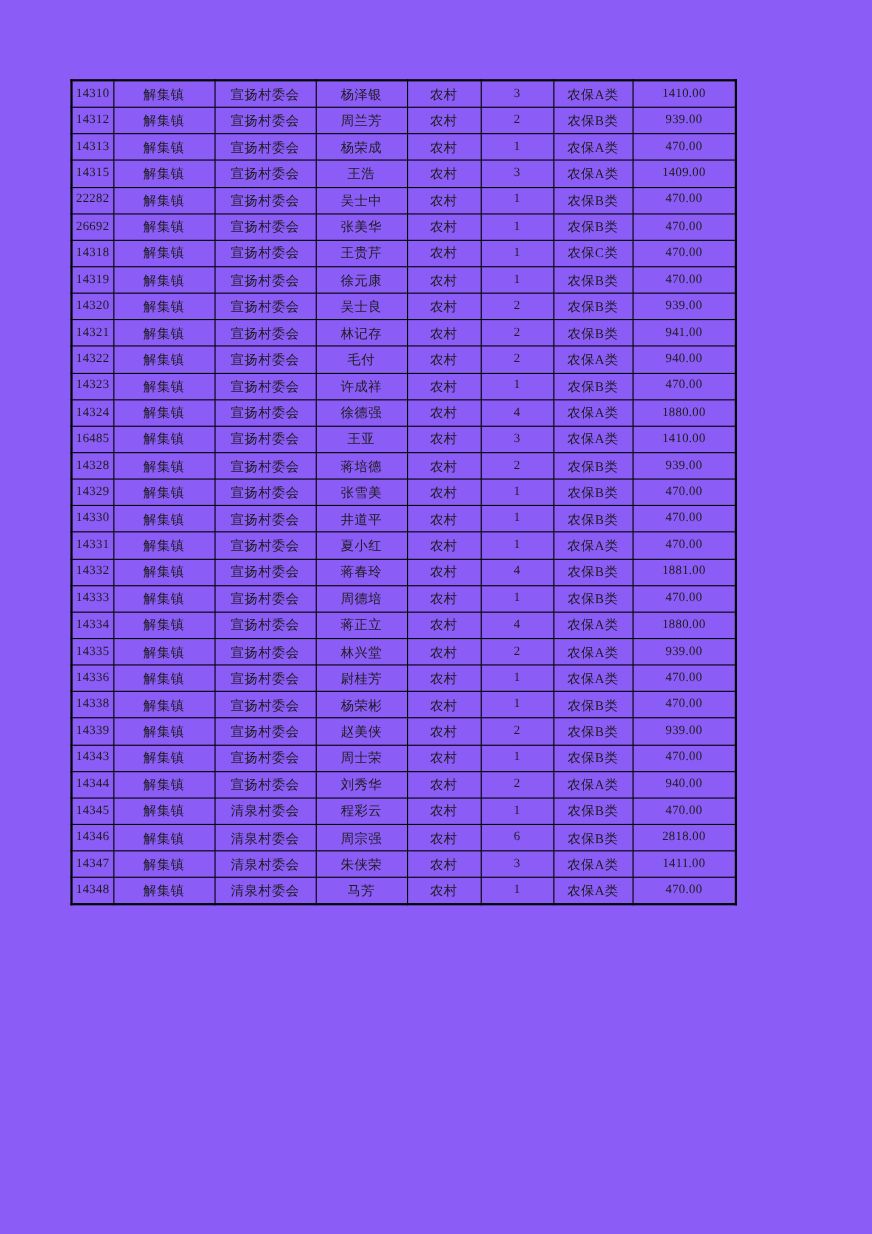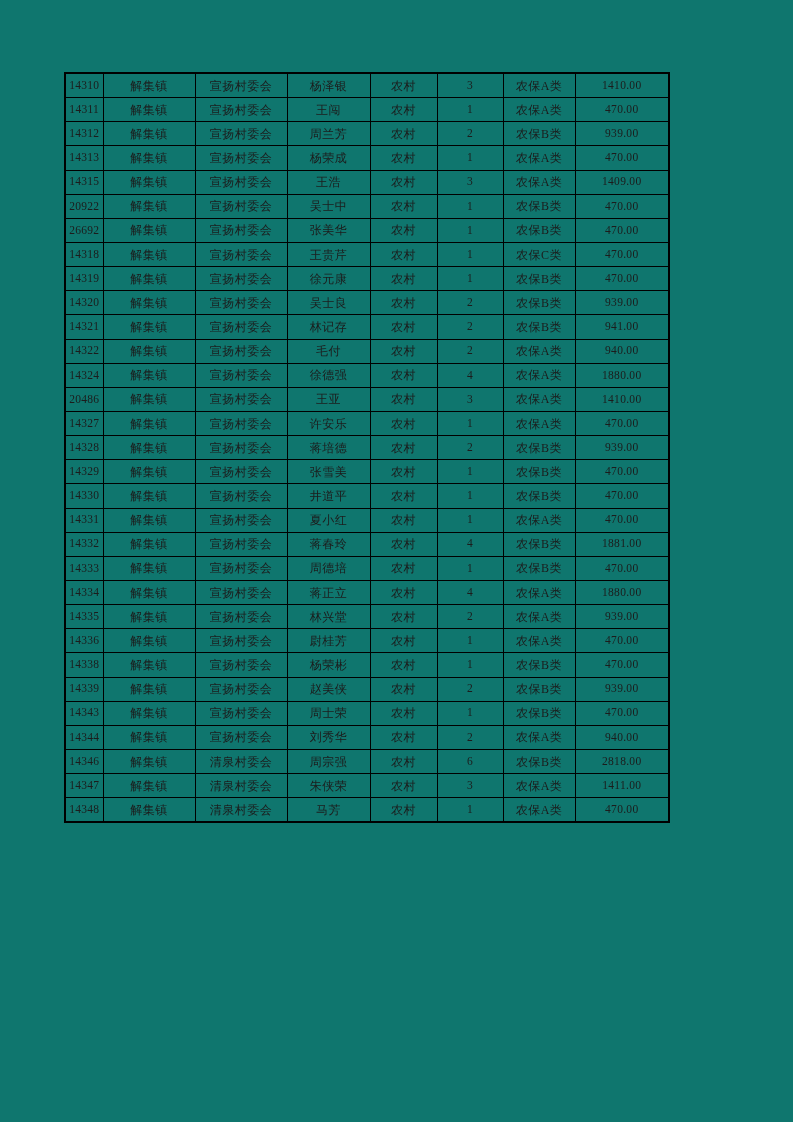--- a/index.html
+++ b/index.html
@@ -11,21 +11,21 @@
     width: 793px;
     height: 1122px;
     position: relative;
     font-family: "Liberation Serif", "DejaVu Serif", serif;
     color: #1c1c1c;
   }
   .page {
     position: absolute;
     left: 0; top: 0;
     width: 793px; height: 1122px;
-    background: #0f766e;
+    background: #8b5cf6;
   }
   table.data-table {
     position: absolute;
     left: 64px;
     top: 72px;
     width: 604px;
     border-collapse: collapse;
     table-layout: fixed;
     border: 2px solid #000000;
   }
@@ -74,30 +74,20 @@
           <td class="num">14310</td>
           <td>解集镇</td>
           <td>宣扬村委会</td>
           <td>杨泽银</td>
           <td>农村</td>
           <td class="num">3</td>
           <td>农保A类</td>
           <td class="num">1410.00</td>
         </tr>
         <tr>
-          <td class="num">14311</td>
-          <td>解集镇</td>
-          <td>宣扬村委会</td>
-          <td>王闯</td>
-          <td>农村</td>
-          <td class="num">1</td>
-          <td>农保A类</td>
-          <td class="num">470.00</td>
-        </tr>
-        <tr>
           <td class="num">14312</td>
           <td>解集镇</td>
           <td>宣扬村委会</td>
           <td>周兰芳</td>
           <td>农村</td>
           <td class="num">2</td>
           <td>农保B类</td>
           <td class="num">939.00</td>
         </tr>
         <tr>
@@ -114,21 +104,21 @@
           <td class="num">14315</td>
           <td>解集镇</td>
           <td>宣扬村委会</td>
           <td>王浩</td>
           <td>农村</td>
           <td class="num">3</td>
           <td>农保A类</td>
           <td class="num">1409.00</td>
         </tr>
         <tr>
-          <td class="num">20922</td>
+          <td class="num">22282</td>
           <td>解集镇</td>
           <td>宣扬村委会</td>
           <td>吴士中</td>
           <td>农村</td>
           <td class="num">1</td>
           <td>农保B类</td>
           <td class="num">470.00</td>
         </tr>
         <tr>
           <td class="num">26692</td>
@@ -184,50 +174,50 @@
           <td class="num">14322</td>
           <td>解集镇</td>
           <td>宣扬村委会</td>
           <td>毛付</td>
           <td>农村</td>
           <td class="num">2</td>
           <td>农保A类</td>
           <td class="num">940.00</td>
         </tr>
         <tr>
+          <td class="num">14323</td>
+          <td>解集镇</td>
+          <td>宣扬村委会</td>
+          <td>许成祥</td>
+          <td>农村</td>
+          <td class="num">1</td>
+          <td>农保B类</td>
+          <td class="num">470.00</td>
+        </tr>
+        <tr>
           <td class="num">14324</td>
           <td>解集镇</td>
           <td>宣扬村委会</td>
           <td>徐德强</td>
           <td>农村</td>
           <td class="num">4</td>
           <td>农保A类</td>
           <td class="num">1880.00</td>
         </tr>
         <tr>
-          <td class="num">20486</td>
+          <td class="num">16485</td>
           <td>解集镇</td>
           <td>宣扬村委会</td>
           <td>王亚</td>
           <td>农村</td>
           <td class="num">3</td>
           <td>农保A类</td>
           <td class="num">1410.00</td>
         </tr>
         <tr>
-          <td class="num">14327</td>
-          <td>解集镇</td>
-          <td>宣扬村委会</td>
-          <td>许安乐</td>
-          <td>农村</td>
-          <td class="num">1</td>
-          <td>农保A类</td>
-          <td class="num">470.00</td>
-        </tr>
-        <tr>
           <td class="num">14328</td>
           <td>解集镇</td>
           <td>宣扬村委会</td>
           <td>蒋培德</td>
           <td>农村</td>
           <td class="num">2</td>
           <td>农保B类</td>
           <td class="num">939.00</td>
         </tr>
         <tr>
@@ -342,20 +332,30 @@
         </tr>
         <tr>
           <td class="num">14344</td>
           <td>解集镇</td>
           <td>宣扬村委会</td>
           <td>刘秀华</td>
           <td>农村</td>
           <td class="num">2</td>
           <td>农保A类</td>
           <td class="num">940.00</td>
+        </tr>
+        <tr>
+          <td class="num">14345</td>
+          <td>解集镇</td>
+          <td>清泉村委会</td>
+          <td>程彩云</td>
+          <td>农村</td>
+          <td class="num">1</td>
+          <td>农保B类</td>
+          <td class="num">470.00</td>
         </tr>
         <tr>
           <td class="num">14346</td>
           <td>解集镇</td>
           <td>清泉村委会</td>
           <td>周宗强</td>
           <td>农村</td>
           <td class="num">6</td>
           <td>农保B类</td>
           <td class="num">2818.00</td>

